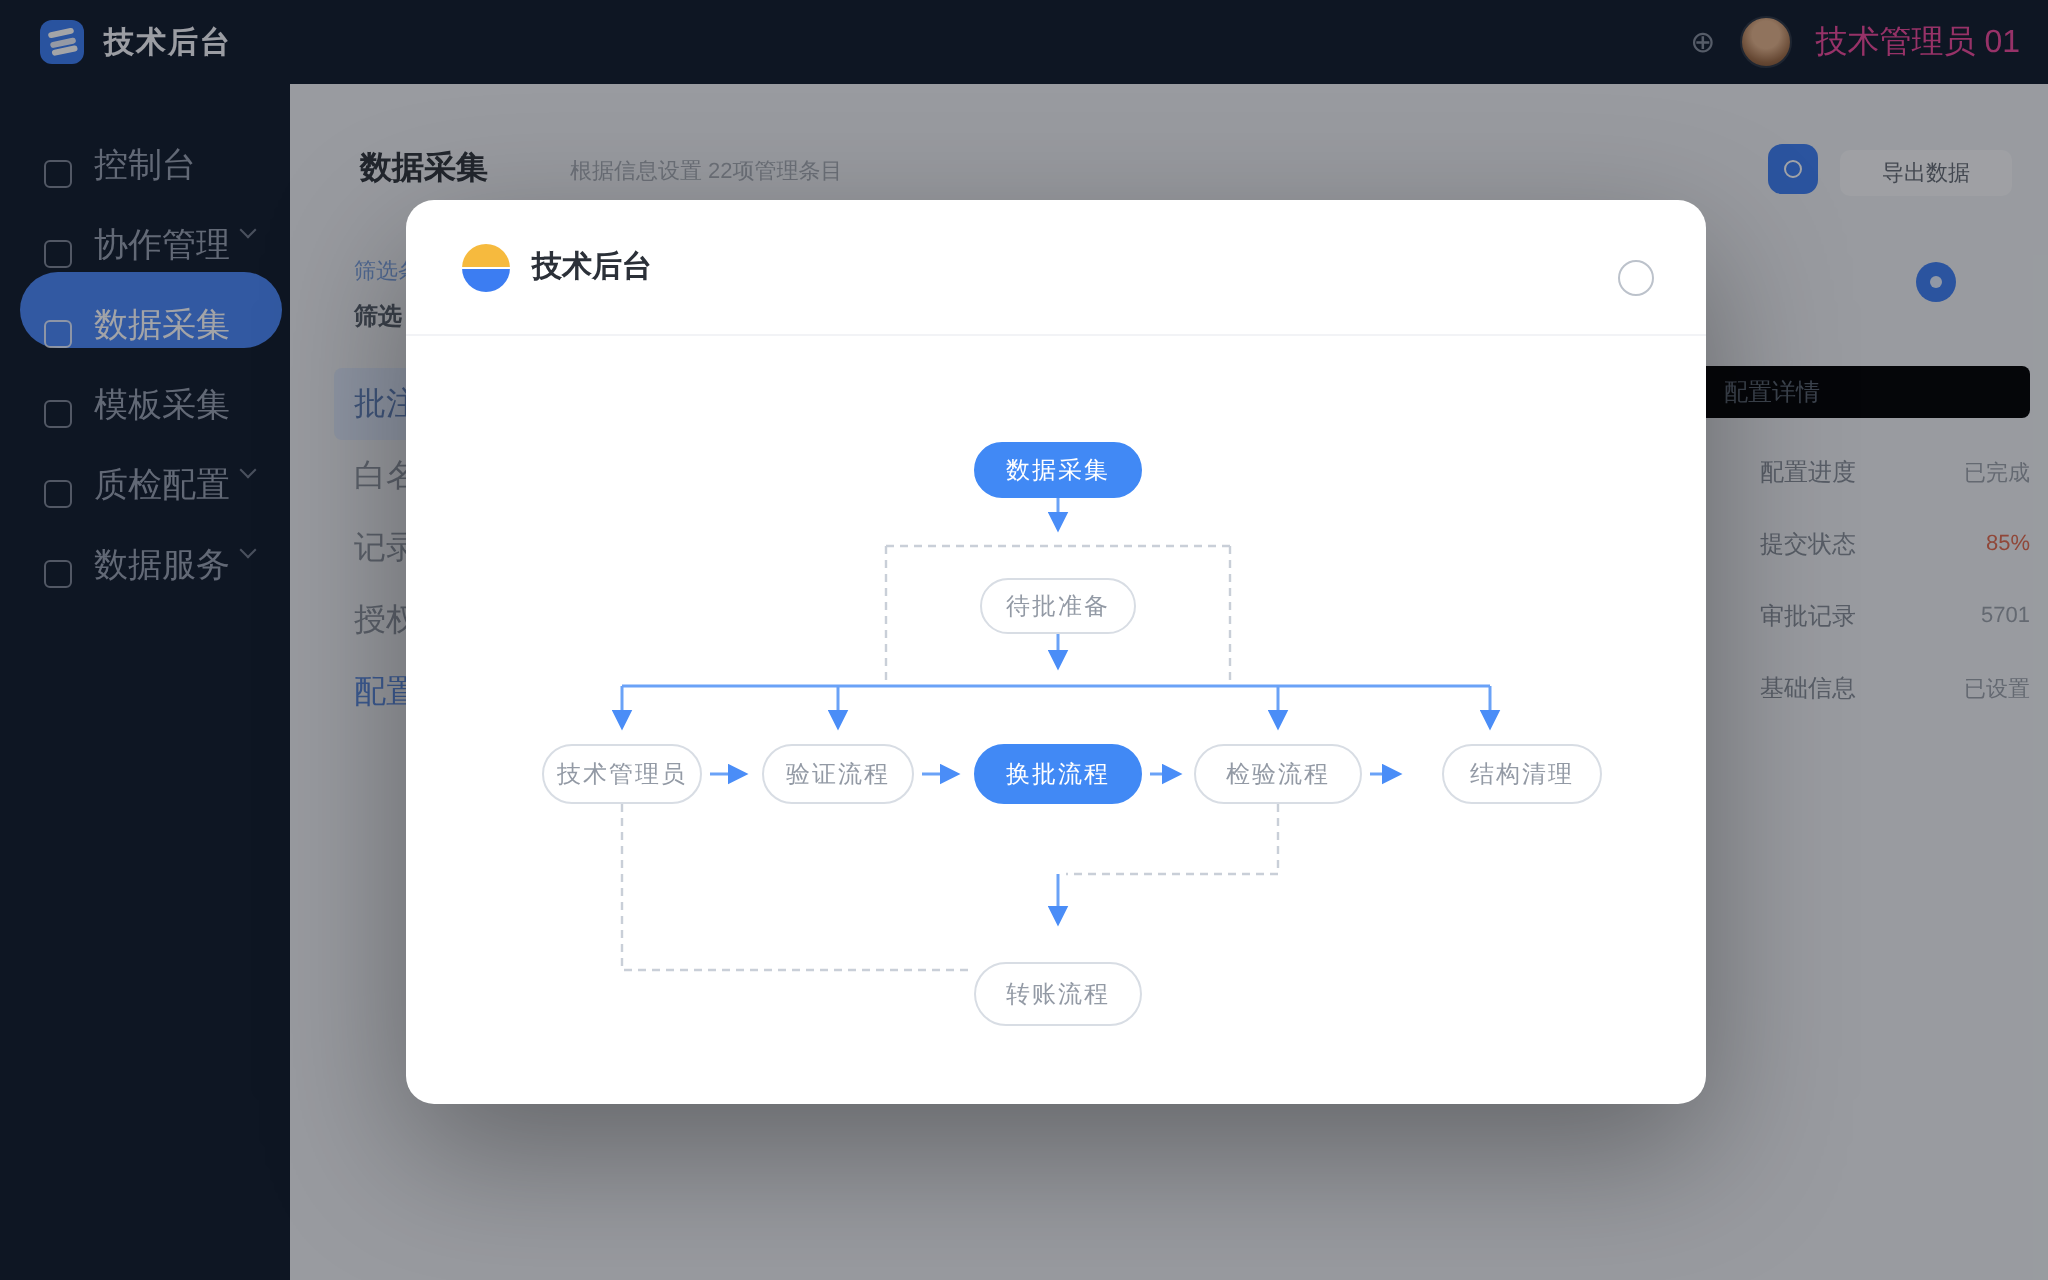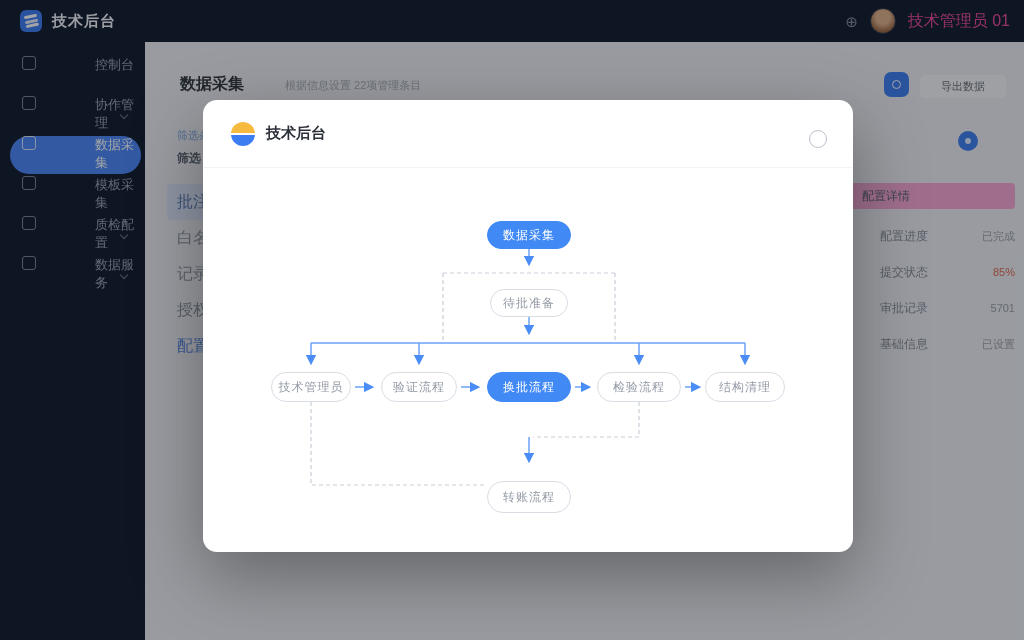--- a/index.html
+++ b/index.html
@@ -18,22 +18,22 @@
   .app-title { color:#f2f4f8; font-size:15px; font-weight:bold; margin-left:10px; letter-spacing:1px; }
   .topbar-right { position:absolute; right:14px; top:0; height:42px; display:flex; align-items:center; gap:12px; }
   .globe { color:#828b99; font-size:15px; line-height:1; }
   .avatar { width:26px; height:26px; border-radius:50%;
             background:radial-gradient(circle at 50% 35%, #e0b088 0 35%, #9c6a44 70%, #6e4527 100%);
             border:1px solid #2a3442; }
   .username { color:#ec4899; font-size:16px; }
 
   
   .sidebar { position:absolute; left:0; top:42px; width:145px; height:598px; background:#101a2b; z-index:9; }
-  .side-item { position:relative; display:flex; align-items:flex-start; height:38px; margin:2px 4px 2px 0;
-               padding-left:22px; color:#97a0b0; font-size:13px;gap:48px; }
+  .side-item { position:relative; display:flex; align-items:flex-end; height:38px; margin:2px 4px 2px 0;
+               padding-left:22px; color:#97a0b0; font-size:17px; }
   .side-item:first-child { margin-top:14px; }
   .side-icon { width:14px; height:14px; border:1.6px solid currentColor; border-radius:3px;
                opacity:.8; margin-right:11px; flex:0 0 auto; }
   .side-item.active { background:#4a87f7; color:#fff; border-radius:19px; margin-left:10px; padding-left:12px; }
   .chev { position:absolute; right:14px; top:16px; width:6px; height:6px;
           border-right:1.5px solid currentColor; border-bottom:1.5px solid currentColor;
           transform:rotate(45deg); opacity:.7; }
 
   
   .content { position:absolute; left:145px; top:42px; width:879px; height:598px; background:#eff1f4; }
@@ -47,21 +47,21 @@
               color:rgba(75,82,92,.85); display:flex; align-items:center; justify-content:center; }
   .filter-link { position:absolute; left:32px; top:86px; font-size:11px; color:#7ba0dd; }
   .section-label { position:absolute; left:32px; top:108px; font-size:12px; color:#565e69; font-weight:bold; }
   .left-rows { position:absolute; left:32px; top:142px; }
   .left-row { height:36px; display:flex; align-items:center; font-size:16px; color:#8d949e; }
   .left-row.first { background:#dde7f8; border-radius:4px; padding:0 10px; margin-left:-10px; color:#5f80b8; }
   .left-row.link { color:#5b8ade; }
   .badge-circle { position:absolute; left:813px; top:89px; width:20px; height:20px; border-radius:50%;
                   background:#3e7ef2; display:flex; align-items:center; justify-content:center; }
   .badge-circle .dot { width:6px; height:6px; border-radius:50%; background:rgba(255,255,255,.85); }
-  .panel-header { position:absolute; left:700px; top:141px; width:170px; height:26px; background:#f9a8d4;
+  .panel-header { position:absolute; left:700px; top:141px; width:170px; height:26px; background:#000000;
                   border-radius:4px; display:flex; align-items:center; font-size:12px; color:#59636f; }
   .panel-header .bar { width:3px; height:14px; background:#4a87f7; border-radius:2px; margin:0 10px 0 4px; }
   .panel-rows { position:absolute; left:735px; top:176px; width:135px; }
   .panel-row { height:36px; display:flex; align-items:center; justify-content:space-between;
                font-size:12px; color:#868d97; }
   .panel-row .val { color:#9aa0a9; font-size:11px; }
   .panel-row .val.alert { color:#e06a4e; }
 
   
   .overlay { position:absolute; inset:0; background:rgba(14,17,23,.38); z-index:40; }
@@ -79,21 +79,21 @@
   .node { position:absolute; height:30px; border-radius:15px; display:flex; align-items:center;
           justify-content:center; font-size:12px; background:#fff; border:1px solid #d8dde4;
           color:#939aa5; letter-spacing:1px; }
   .node.blue { background:#4189f5; border-color:#4189f5; color:#fff; }
   .n-start   { left:284px; top:53px;  width:84px; height:28px; }
   .n-prepare { left:287px; top:121px; width:78px; height:28px; }
   .n-s1 { left:68px;  top:204px; width:80px; }
   .n-s2 { left:178px; top:204px; width:76px; }
   .n-s3 { left:284px; top:204px; width:84px; }
   .n-s4 { left:394px; top:204px; width:84px; }
-  .n-s5 { left:502px; top:204px; width:80px; }
+  .n-s5 { left:518px; top:204px; width:80px; }
   .n-end { left:284px; top:301px; width:84px; height:32px; border-radius:16px;margin-top:12px; }
 </style>
 </head>
 <body>
 
 <div class="app">
 
   <div class="topbar">
     <div class="logo-sq"></div>
     <div class="app-title">技术后台</div>

